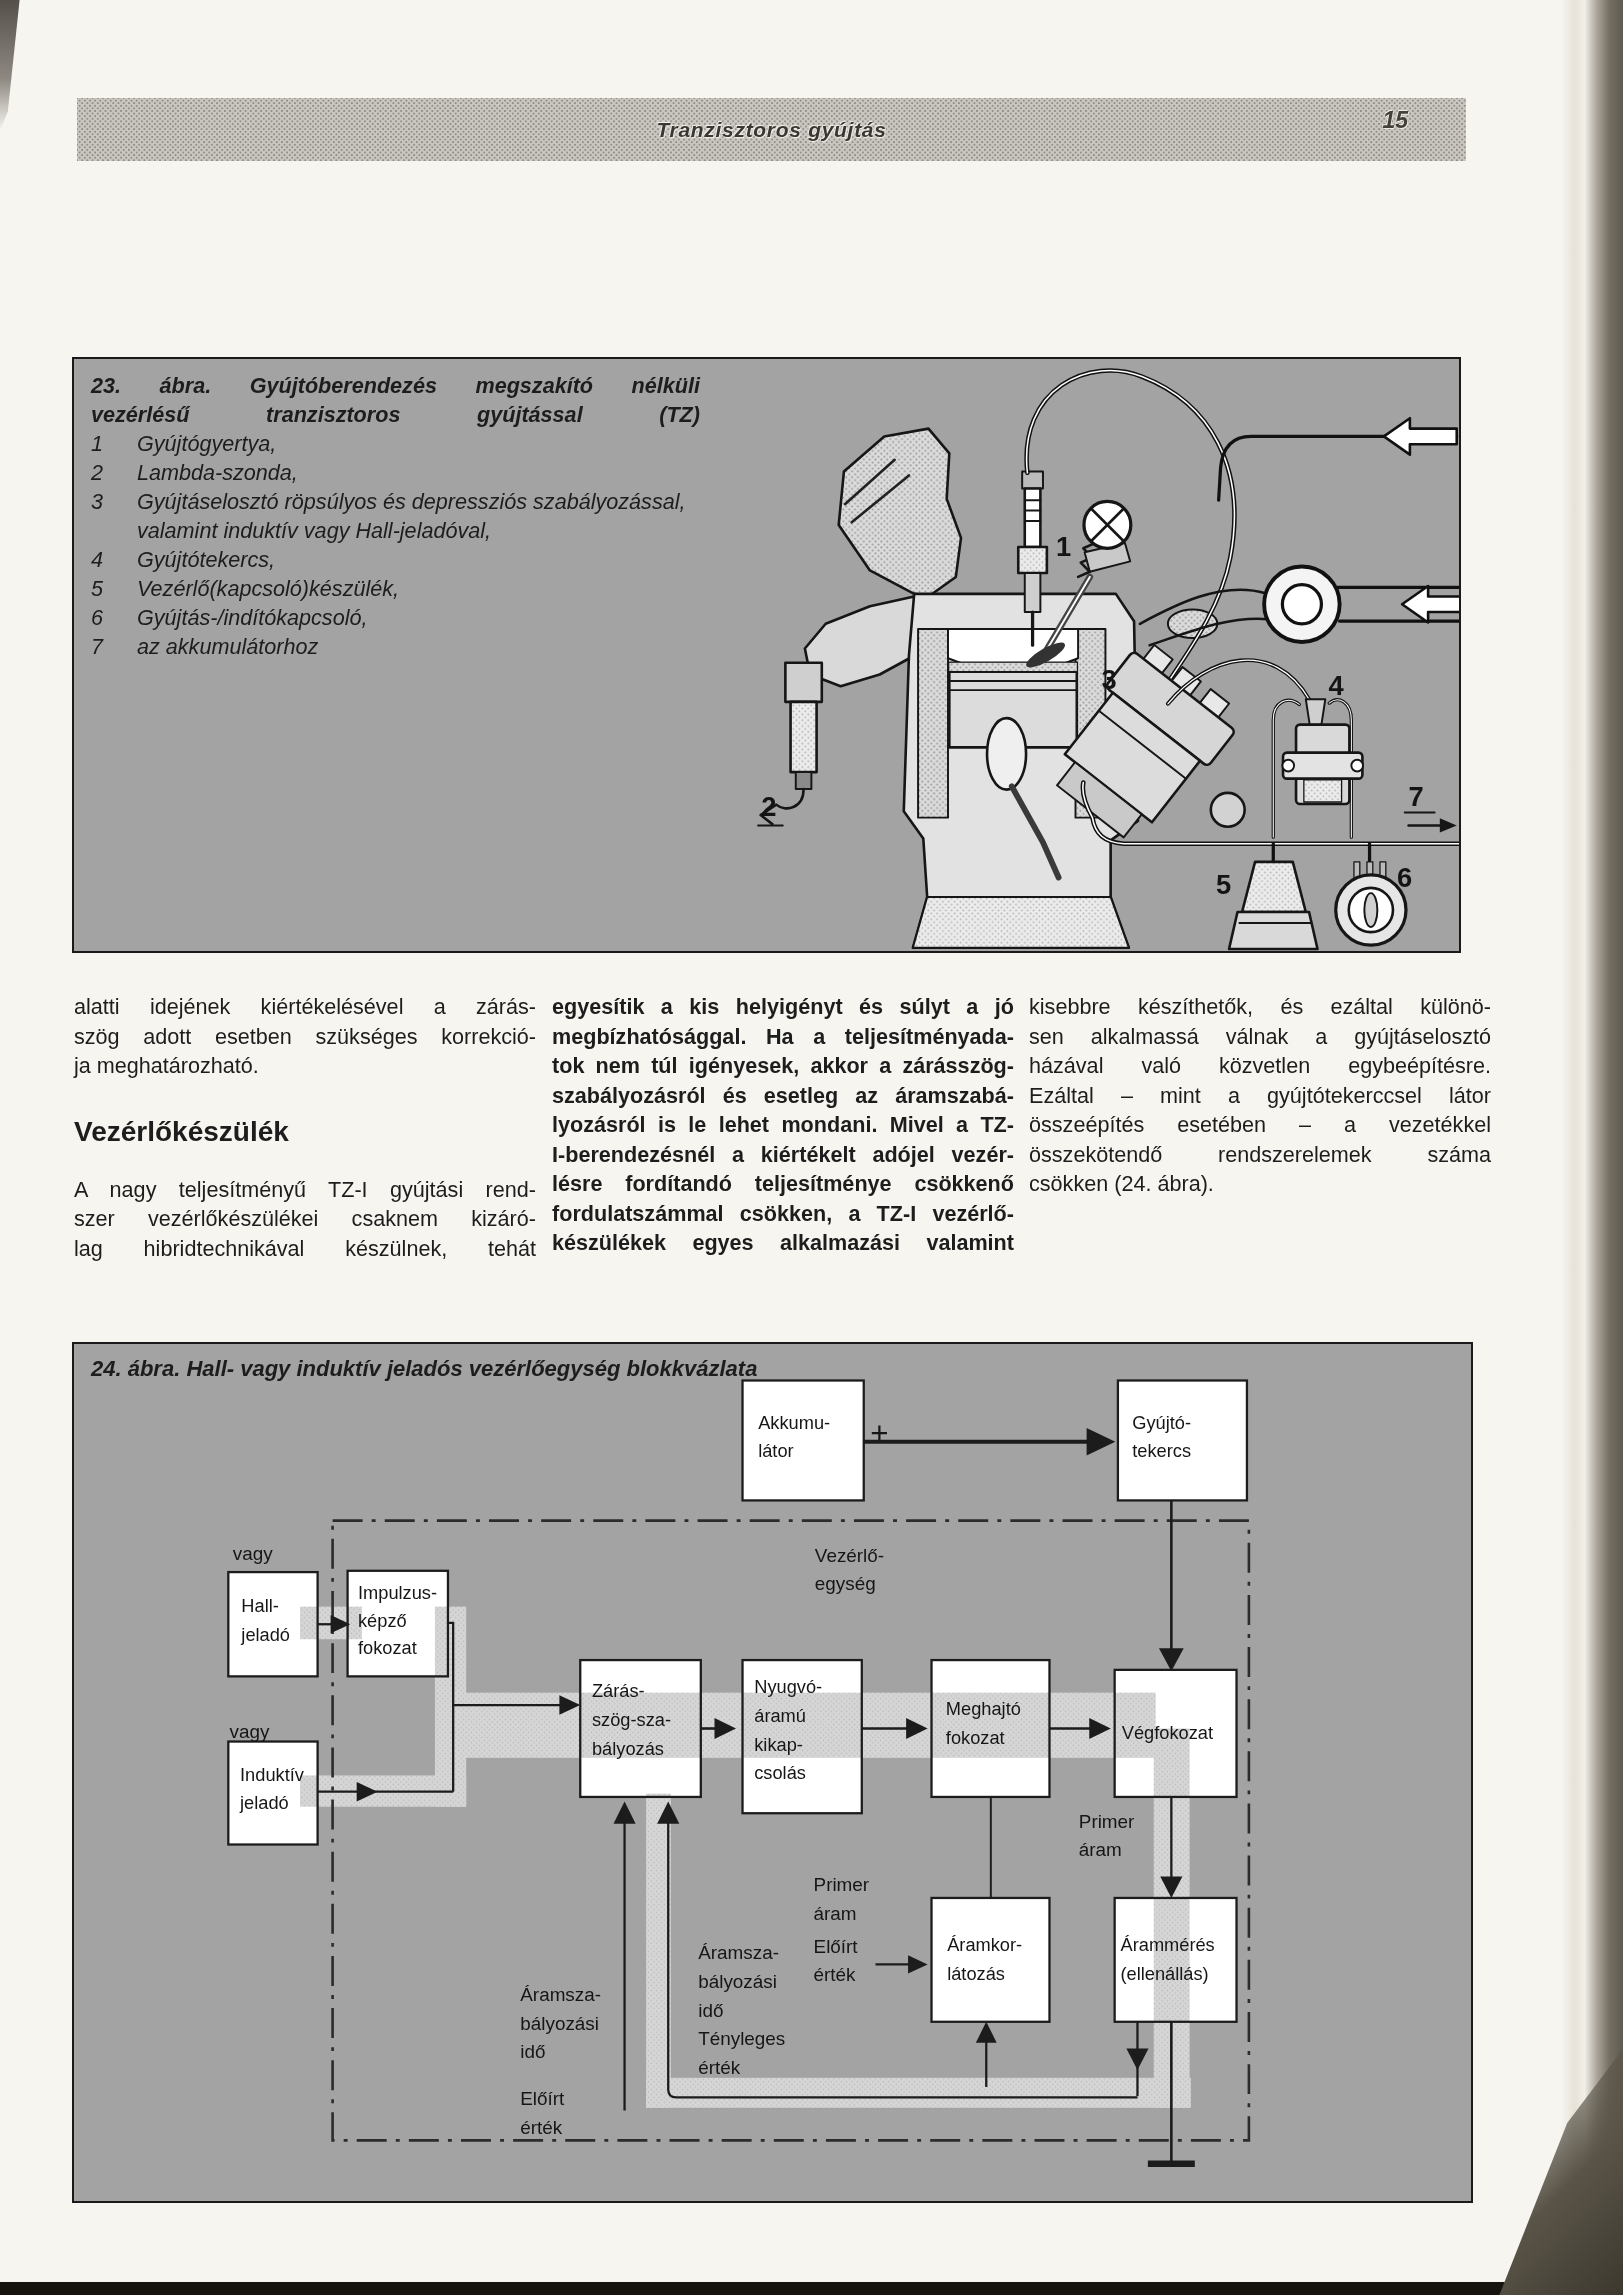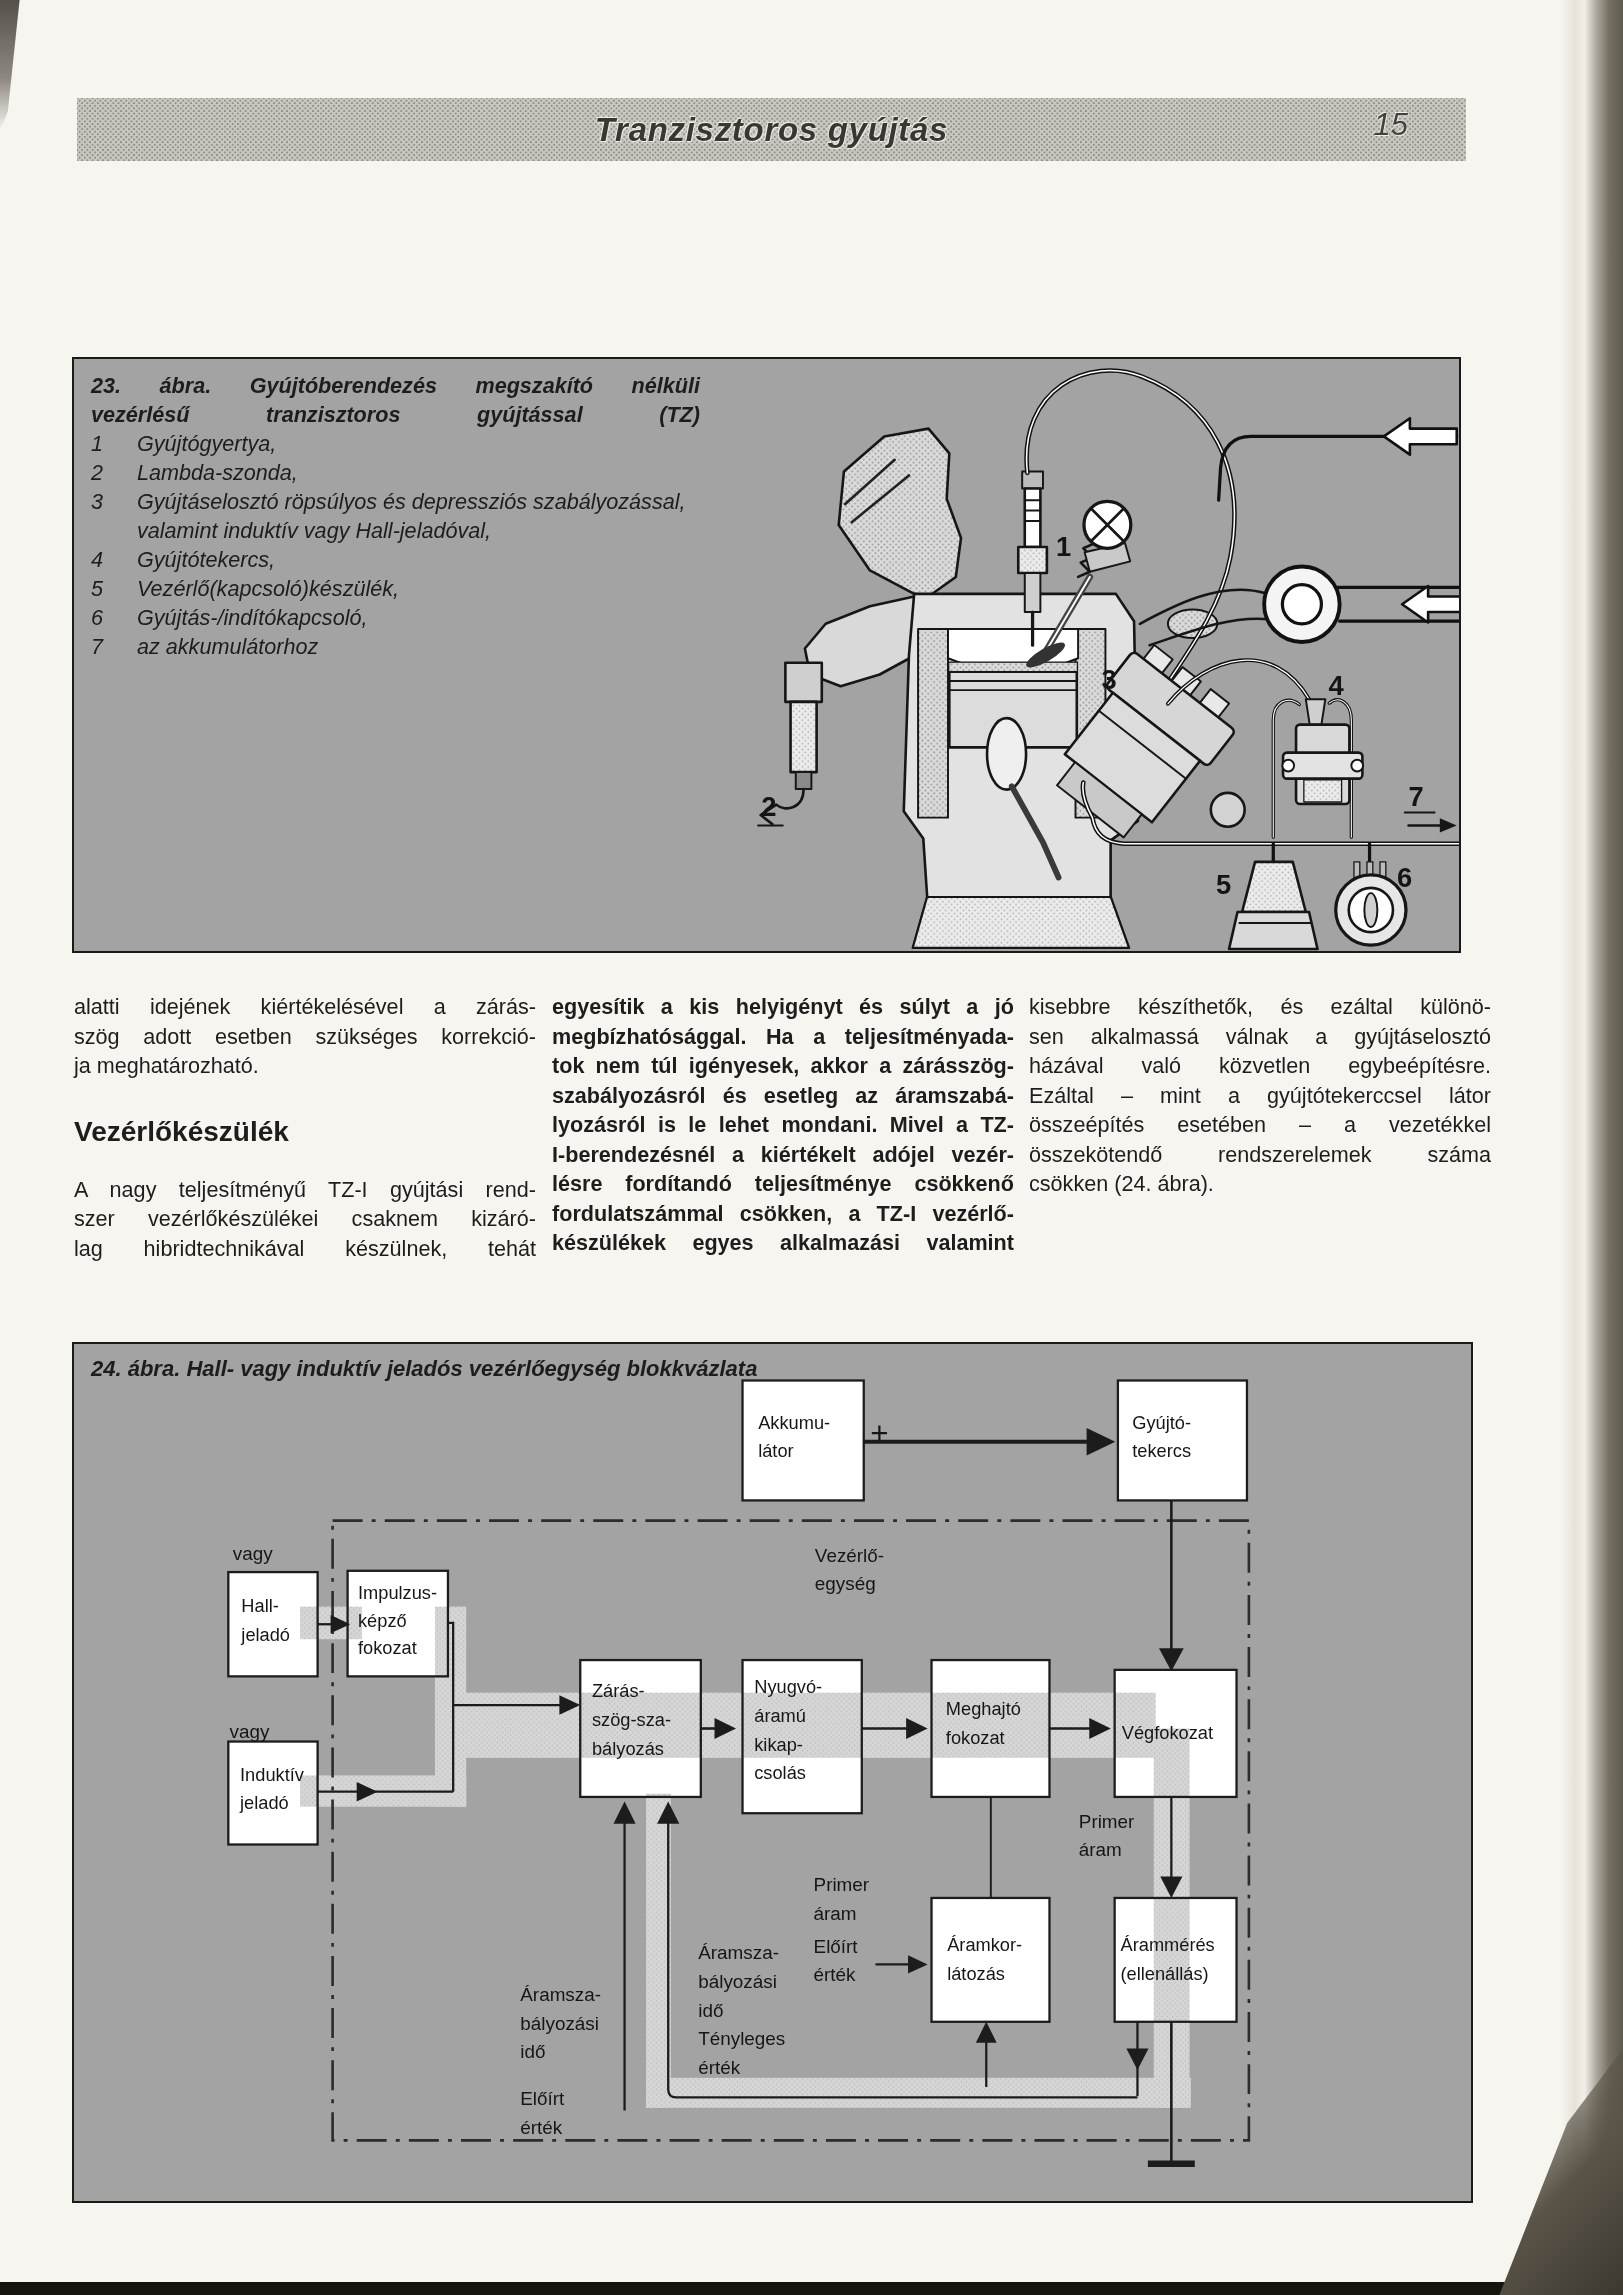--- a/index.html
+++ b/index.html
@@ -27,27 +27,27 @@
   }
   
   .header-bar{
     position:absolute;left:77px;top:98px;width:1389px;height:63px;
     background-color:#c9c6c0;
     background-image:radial-gradient(#8f8b84 0.9px,rgba(0,0,0,0) 1px),radial-gradient(#8f8b84 0.9px,rgba(0,0,0,0) 1px);
     background-size:5.2px 5.2px;background-position:0 0,2.6px 2.6px;
     display:flex;align-items:center;justify-content:center;
   }
   .header-title{
-    font-size:33px;font-weight:bold;font-style:italic;color:#3a3732;
+    font-size:21px;font-weight:bold;font-style:italic;color:#3a3732;
     letter-spacing:0.7px;
     text-shadow:0.7px 0.7px 0 #efede8,-0.7px -0.7px 0 #efede8,0 0 3.3px #ffffff;
   }
   .header-page{
     position:absolute;right:58px;top:9.2px;
-    font-size:31px;font-weight:normal;font-style:italic;color:#44403a;
+    font-size:23px;font-weight:bold;font-style:italic;color:#44403a;
     text-shadow:0.7px 0.7px 0 #efede8,-0.7px -0.7px 0 #efede8;
   }
   
   .figure{position:absolute;background:#a3a3a3;border:2px solid #1a1a1a;box-sizing:border-box;}
   #figure23{left:72px;top:357px;width:1389px;height:596px;}
   #figure24{left:72px;top:1342px;width:1401px;height:861px;}
   .fig-svg{position:absolute;left:0;top:0;}
   .fig23-caption{position:absolute;left:17px;top:11.8px;width:609px;font-size:21.6px;line-height:29px;font-style:italic;}
   .fig23-caption .title{font-weight:bold;}
   .legend-row{display:flex;}

